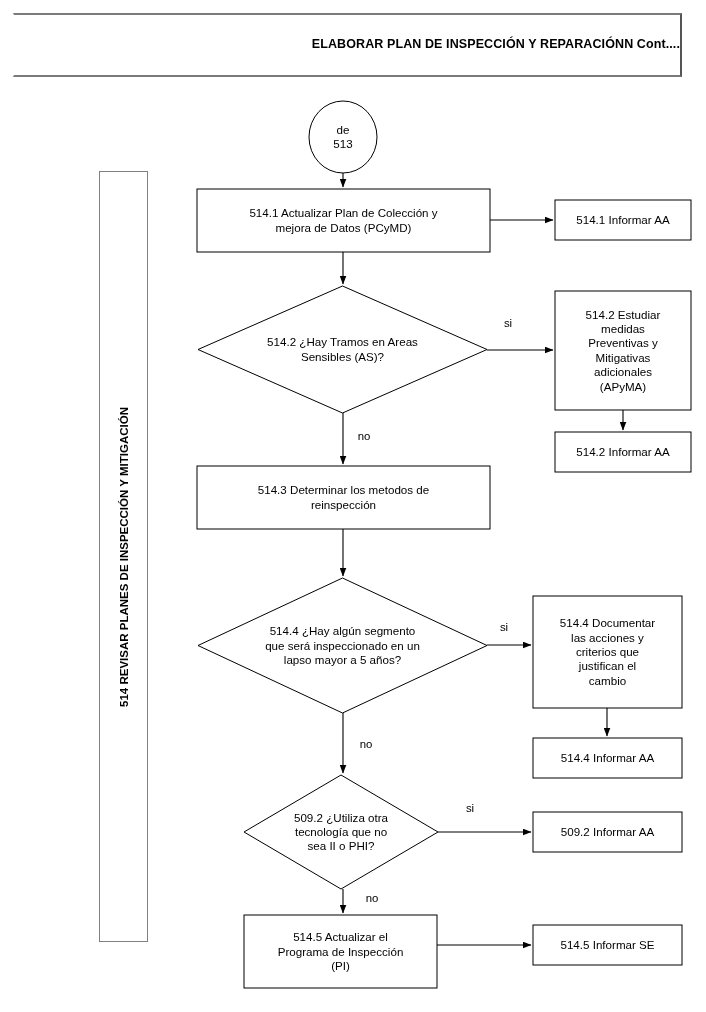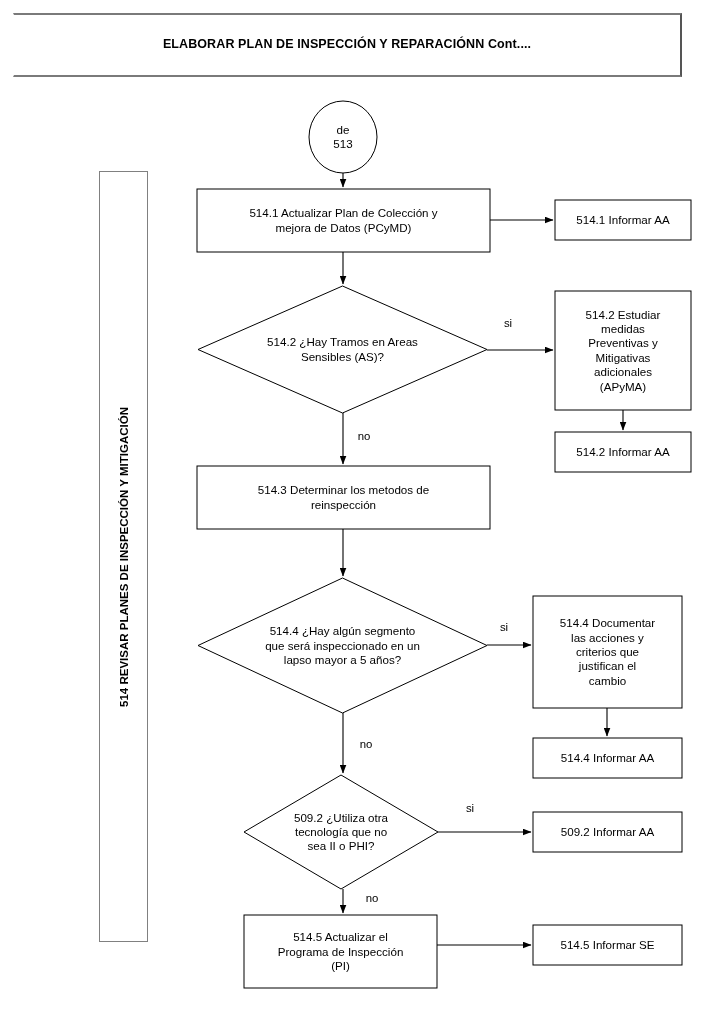--- a/index.html
+++ b/index.html
@@ -29,21 +29,21 @@
     border-top: 2px solid #7a7a7a;
     border-bottom: 2px solid #7a7a7a;
     border-left: 1px solid #ffffff;
     border-right: 2px solid #555555;
     box-sizing: border-box;
   }
   .hdr-title {
     position: absolute;
     left: 0; right: 0;
     top: 22px;
-    text-align: center;
+    text-align: right;
     font-size: 12.5px;
     font-weight: bold;
     color: #000;
     letter-spacing: 0.1px;
   }
   .swimlane {
     position: absolute;
     left: 99px;
     top: 171px;
     width: 49px;

